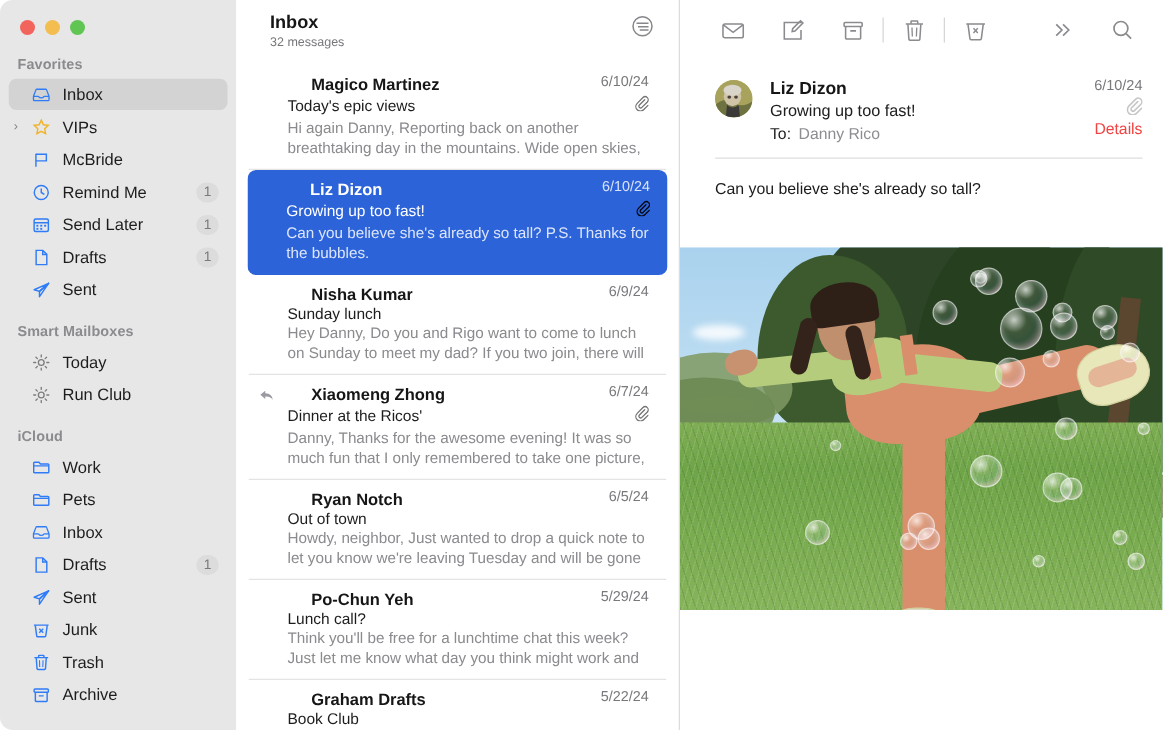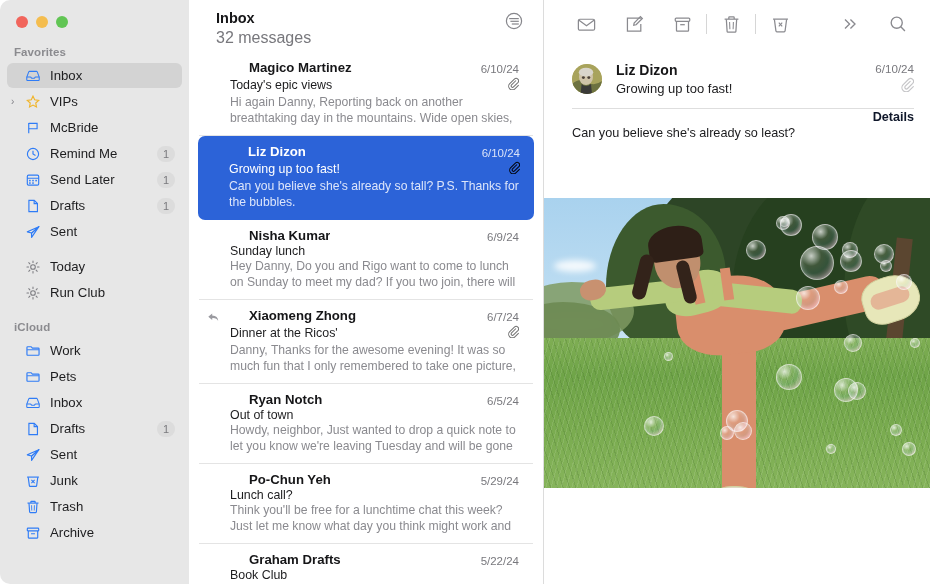--- a/index.html
+++ b/index.html
@@ -106,21 +106,21 @@
     height: 52px;
     position: relative;
   }
   .list-title {
     font-size: 14.5px;
     font-weight: bold;
     color: #161618;
     line-height: 18px;
   }
   .list-count {
-    font-size: 16px;
+    font-size: 10px;
     color: #77777c;
     margin-top: 2px;
   }
   .filter-btn {
     position: absolute;
     right: 18px; top: 10px;
     width: 22px; height: 22px;
     display: flex; align-items: center; justify-content: center;
   }
   .msg-list {
@@ -136,21 +136,21 @@
   }
   .msg-row.selected {
     background: #2c63d8;
     border-radius: 7px;
     border-bottom: 1px solid transparent;
     margin: 0 9px;
   }
   .msg-row.selected + .msg-row { border-top: none; }
   .msg-top {
     display: flex;
-    align-items: flex-end;
+    align-items: flex-start;
     justify-content: space-between;
     padding-left: 19px;
   }
   .msg-from {
     font-size: 13.2px;
     font-weight: bold;
     color: #161618;
     white-space: nowrap;
     overflow: hidden;
   }
@@ -249,23 +249,23 @@
   .mh-right {
     position: absolute;
     right: 20px; top: 14px;
     text-align: right;
     width: 72px;
   }
   .mh-date { font-size: 11.6px; color: #78787d; }
   .mh-clip { margin-top: 2px; height: 16px; opacity: 0.5; }
   .mh-details {
     font-size: 12.6px;
-    color: #0f172a;
-    font-weight: bold;
-    margin-top: 17px;
+    color: #ef4444;
+    font-weight: normal;
+    margin-top: 3px;
   }
   .hr {
     height: 1px;
     background: #dedede;
     margin: 12px 20px 0 28px;
   }
   .body-text {
     padding: 13px 28px 0 28px;
     font-size: 12.7px;
     color: #1b1b1d;
@@ -430,20 +430,21 @@
         <div class="sb-row">
           <span class="sb-icon">
             <svg width="16" height="16" viewBox="0 0 18 18">
               <path d="M15.6 3 L2.6 8.8 L7.4 10.2 L15.6 3 Z" fill="none" stroke="#2f7cf6" stroke-width="1.3" stroke-linejoin="round"></path>
               <path d="M15.6 3 L7.4 10.2 L7.4 15 L15.6 3 Z" fill="none" stroke="#2f7cf6" stroke-width="1.3" stroke-linejoin="round"></path>
             </svg>
           </span>
           <span class="sb-label">Sent</span>
         </div>
         <div class="sb-gap"></div>
+        <div class="section-title">Smart Mailboxes</div>
         <div class="sb-row">
           <span class="sb-icon">
             <svg width="16" height="16" viewBox="0 0 18 18">
               <circle cx="9" cy="9" r="2.6" fill="none" stroke="#7d7d82" stroke-width="1.2"></circle>
               <g stroke="#7d7d82" stroke-width="1.2" stroke-linecap="round">
                 <line x1="9" y1="2.2" x2="9" y2="4"></line>
                 <line x1="9" y1="14" x2="9" y2="15.8"></line>
                 <line x1="2.2" y1="9" x2="4" y2="9"></line>
                 <line x1="14" y1="9" x2="15.8" y2="9"></line>
                 <line x1="4.2" y1="4.2" x2="5.5" y2="5.5"></line>
@@ -722,36 +723,39 @@
           <path d="M7.5 9 Q14 3 21 9.5 Q19 7 14 7 Q9.5 7.4 7.5 9 Z" fill="#dedad2"></path>
           <ellipse cx="14" cy="8.2" rx="7.2" ry="4.4" fill="#d9d5cb"></ellipse>
           <ellipse cx="11.4" cy="13.6" rx="1.5" ry="1.3" fill="#4a4038"></ellipse>
           <ellipse cx="16.8" cy="13.6" rx="1.5" ry="1.3" fill="#4a4038"></ellipse>
           <path d="M9.6 20 Q14 24 19 20 L20 30 L8.6 30 Z" fill="#3b3a38"></path>
         </svg>
       </div>
       <div class="mh-main">
         <div class="mh-from">Liz Dizon</div>
         <div class="mh-subject">Growing up too fast!</div>
+        <div class="mh-to">
+          <span class="lbl">To:</span><span class="val">Danny Rico</span>
+        </div>
       </div>
       <div class="mh-right">
         <div class="mh-date">6/10/24</div>
         <div class="mh-clip">
           <svg width="14" height="15" viewBox="0 0 14 15" style="float:right">
               <path d="M10.2 4.3 L5.3 9.2 a1.6 1.6 0 0 0 2.3 2.3 l5.1-5.1 a2.9 2.9 0 0 0-4.1-4.1 L3.2 7.7 a4.2 4.2 0 0 0 6 6 l4.1-4.1" fill="none" stroke="#8c8c91" stroke-width="1.2" stroke-linecap="round"></path>
             </svg>
         </div>
         <div class="mh-details">Details</div>
       </div>
     </div>
 
     <div class="hr"></div>
 
     <div class="body-text">
-      <div>Can you believe she's already so least?</div>
+      <div>Can you believe she's already so tall?</div>
     </div>
 
     <div class="photo">
       <div class="sky"></div>
       <div class="cloud" style="left:-6px;  top:118px; width:70px;  height:16px;"></div>
       <div class="cloud" style="left:10px;  top:62px;  width:42px;  height:12px;"></div>
       <div class="cloud" style="left:52px;  top:96px;  width:54px;  height:13px;"></div>
       <div class="cloud" style="left:0px;   top:148px; width:90px;  height:18px;"></div>
 
       <div class="treemass" style="left:96px;  top:-34px; width:230px; height:210px; background:#2d4526;"></div>

